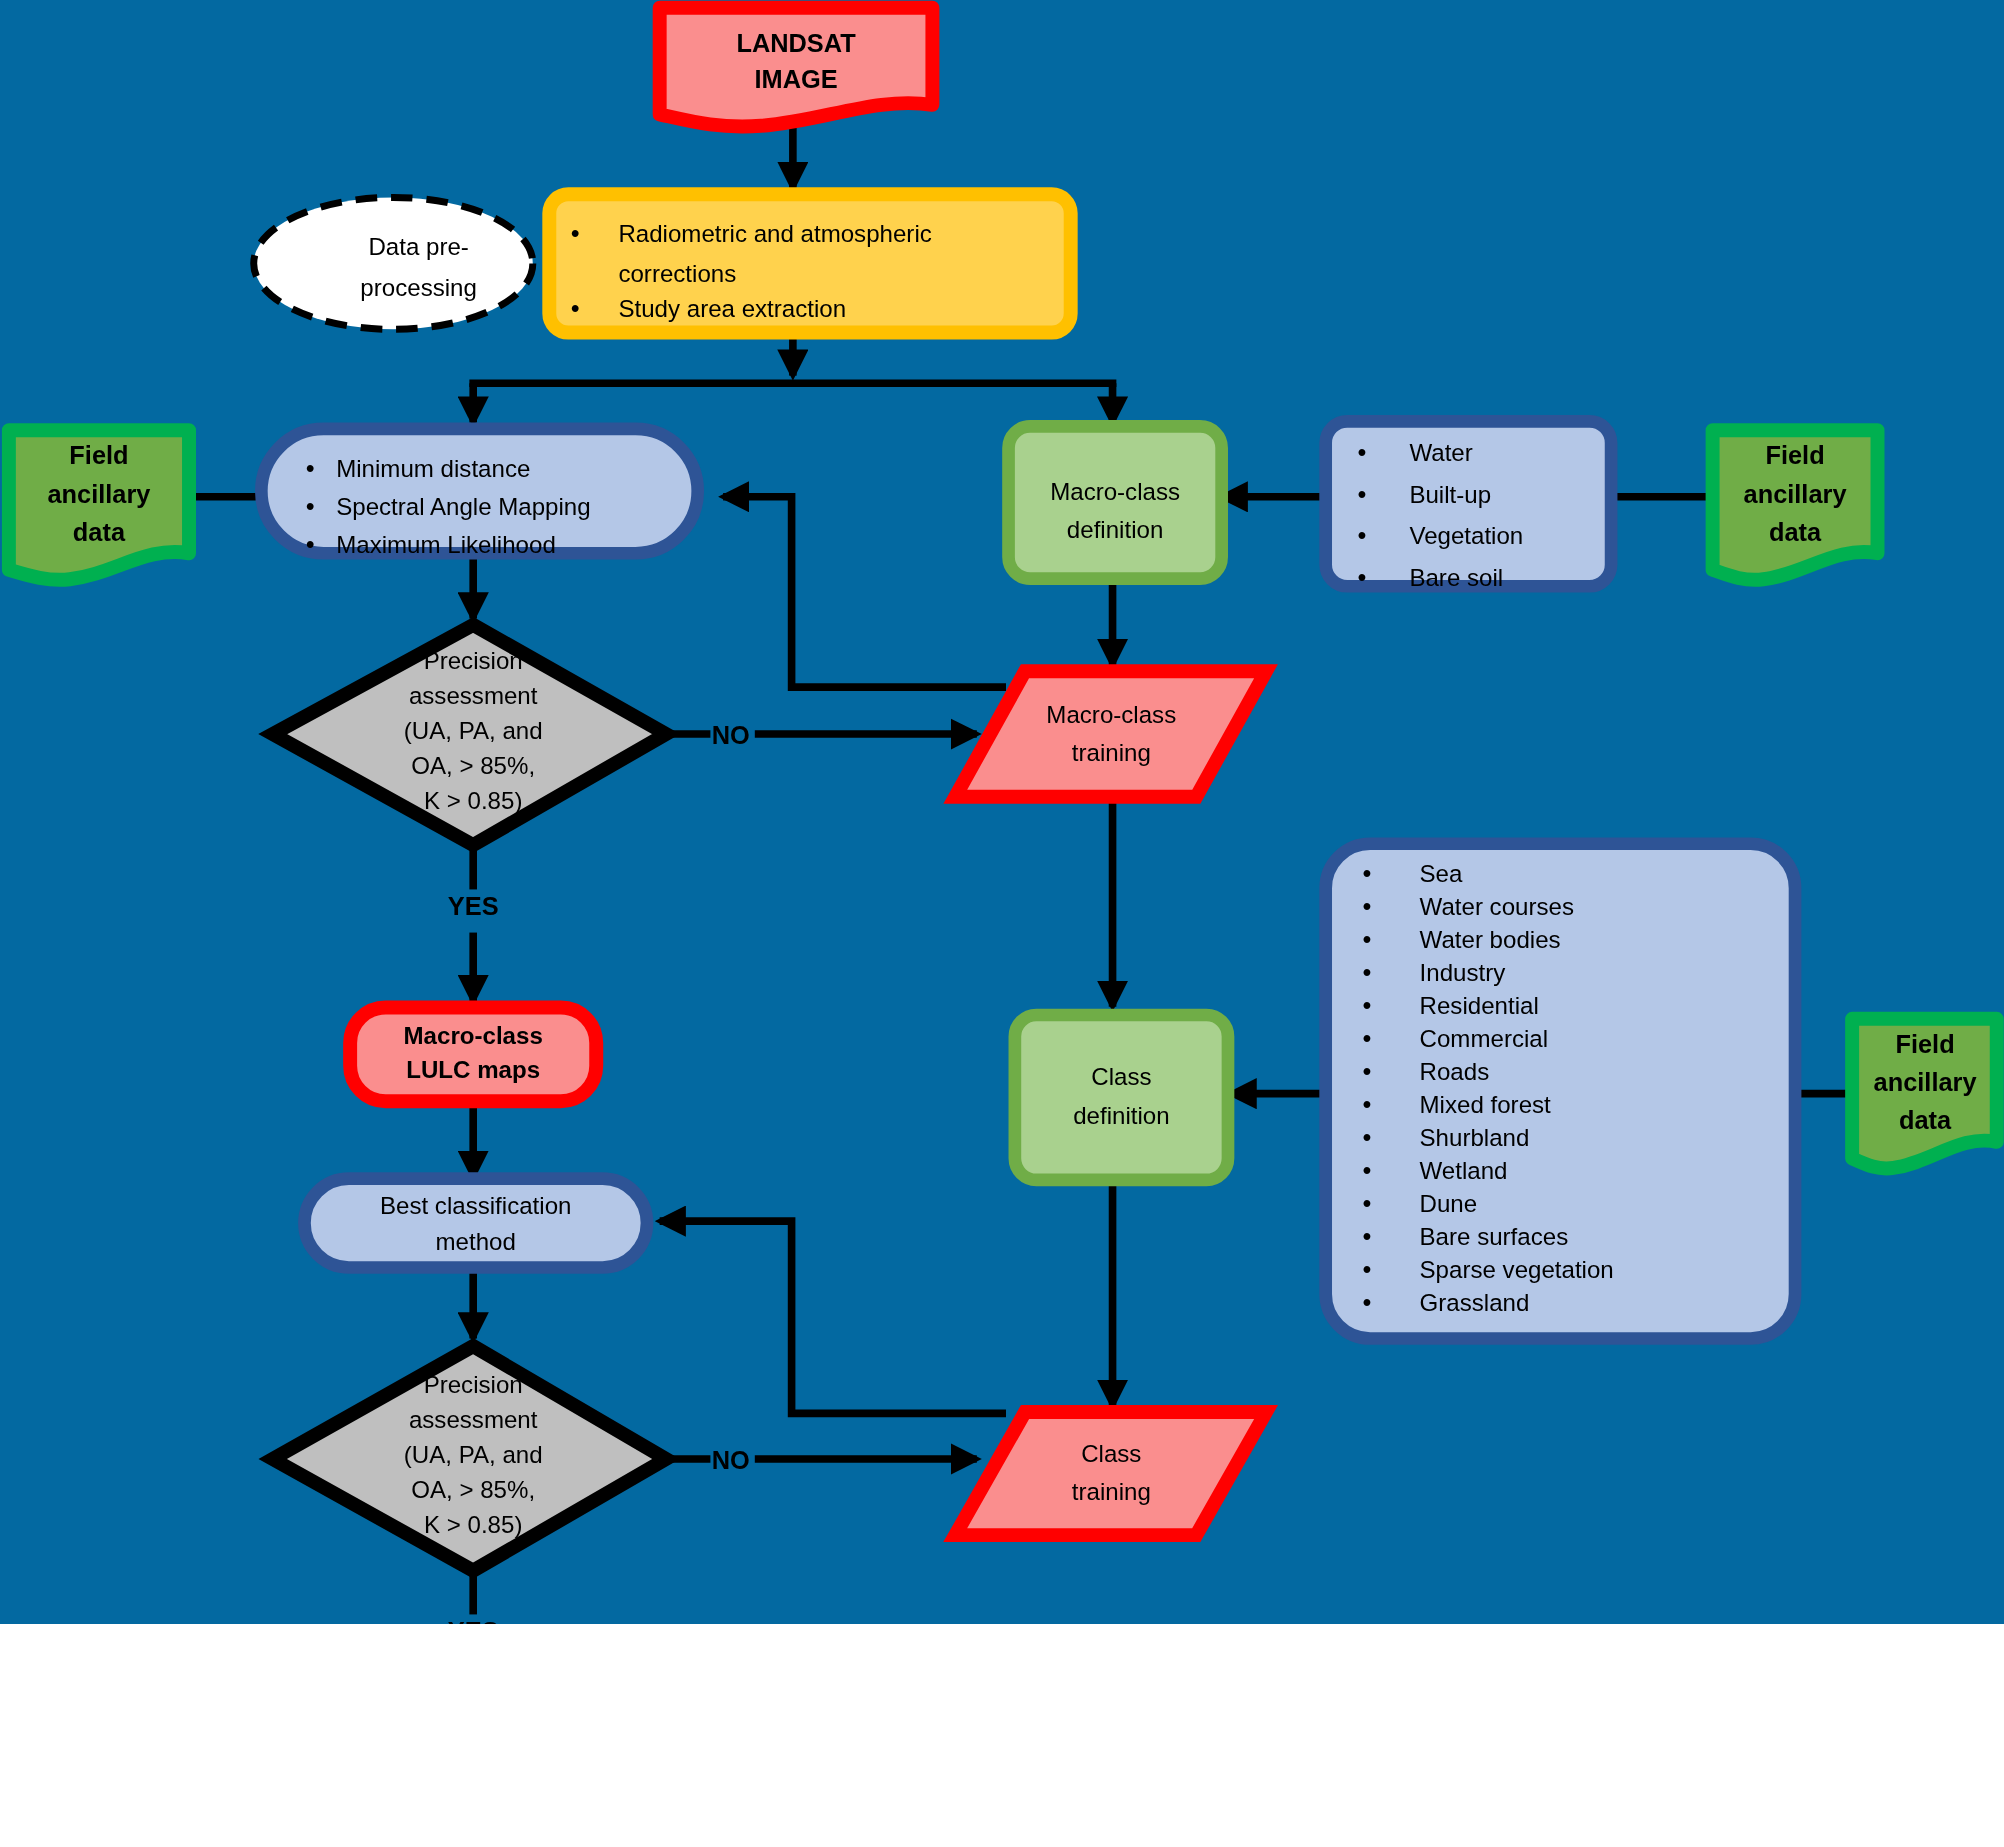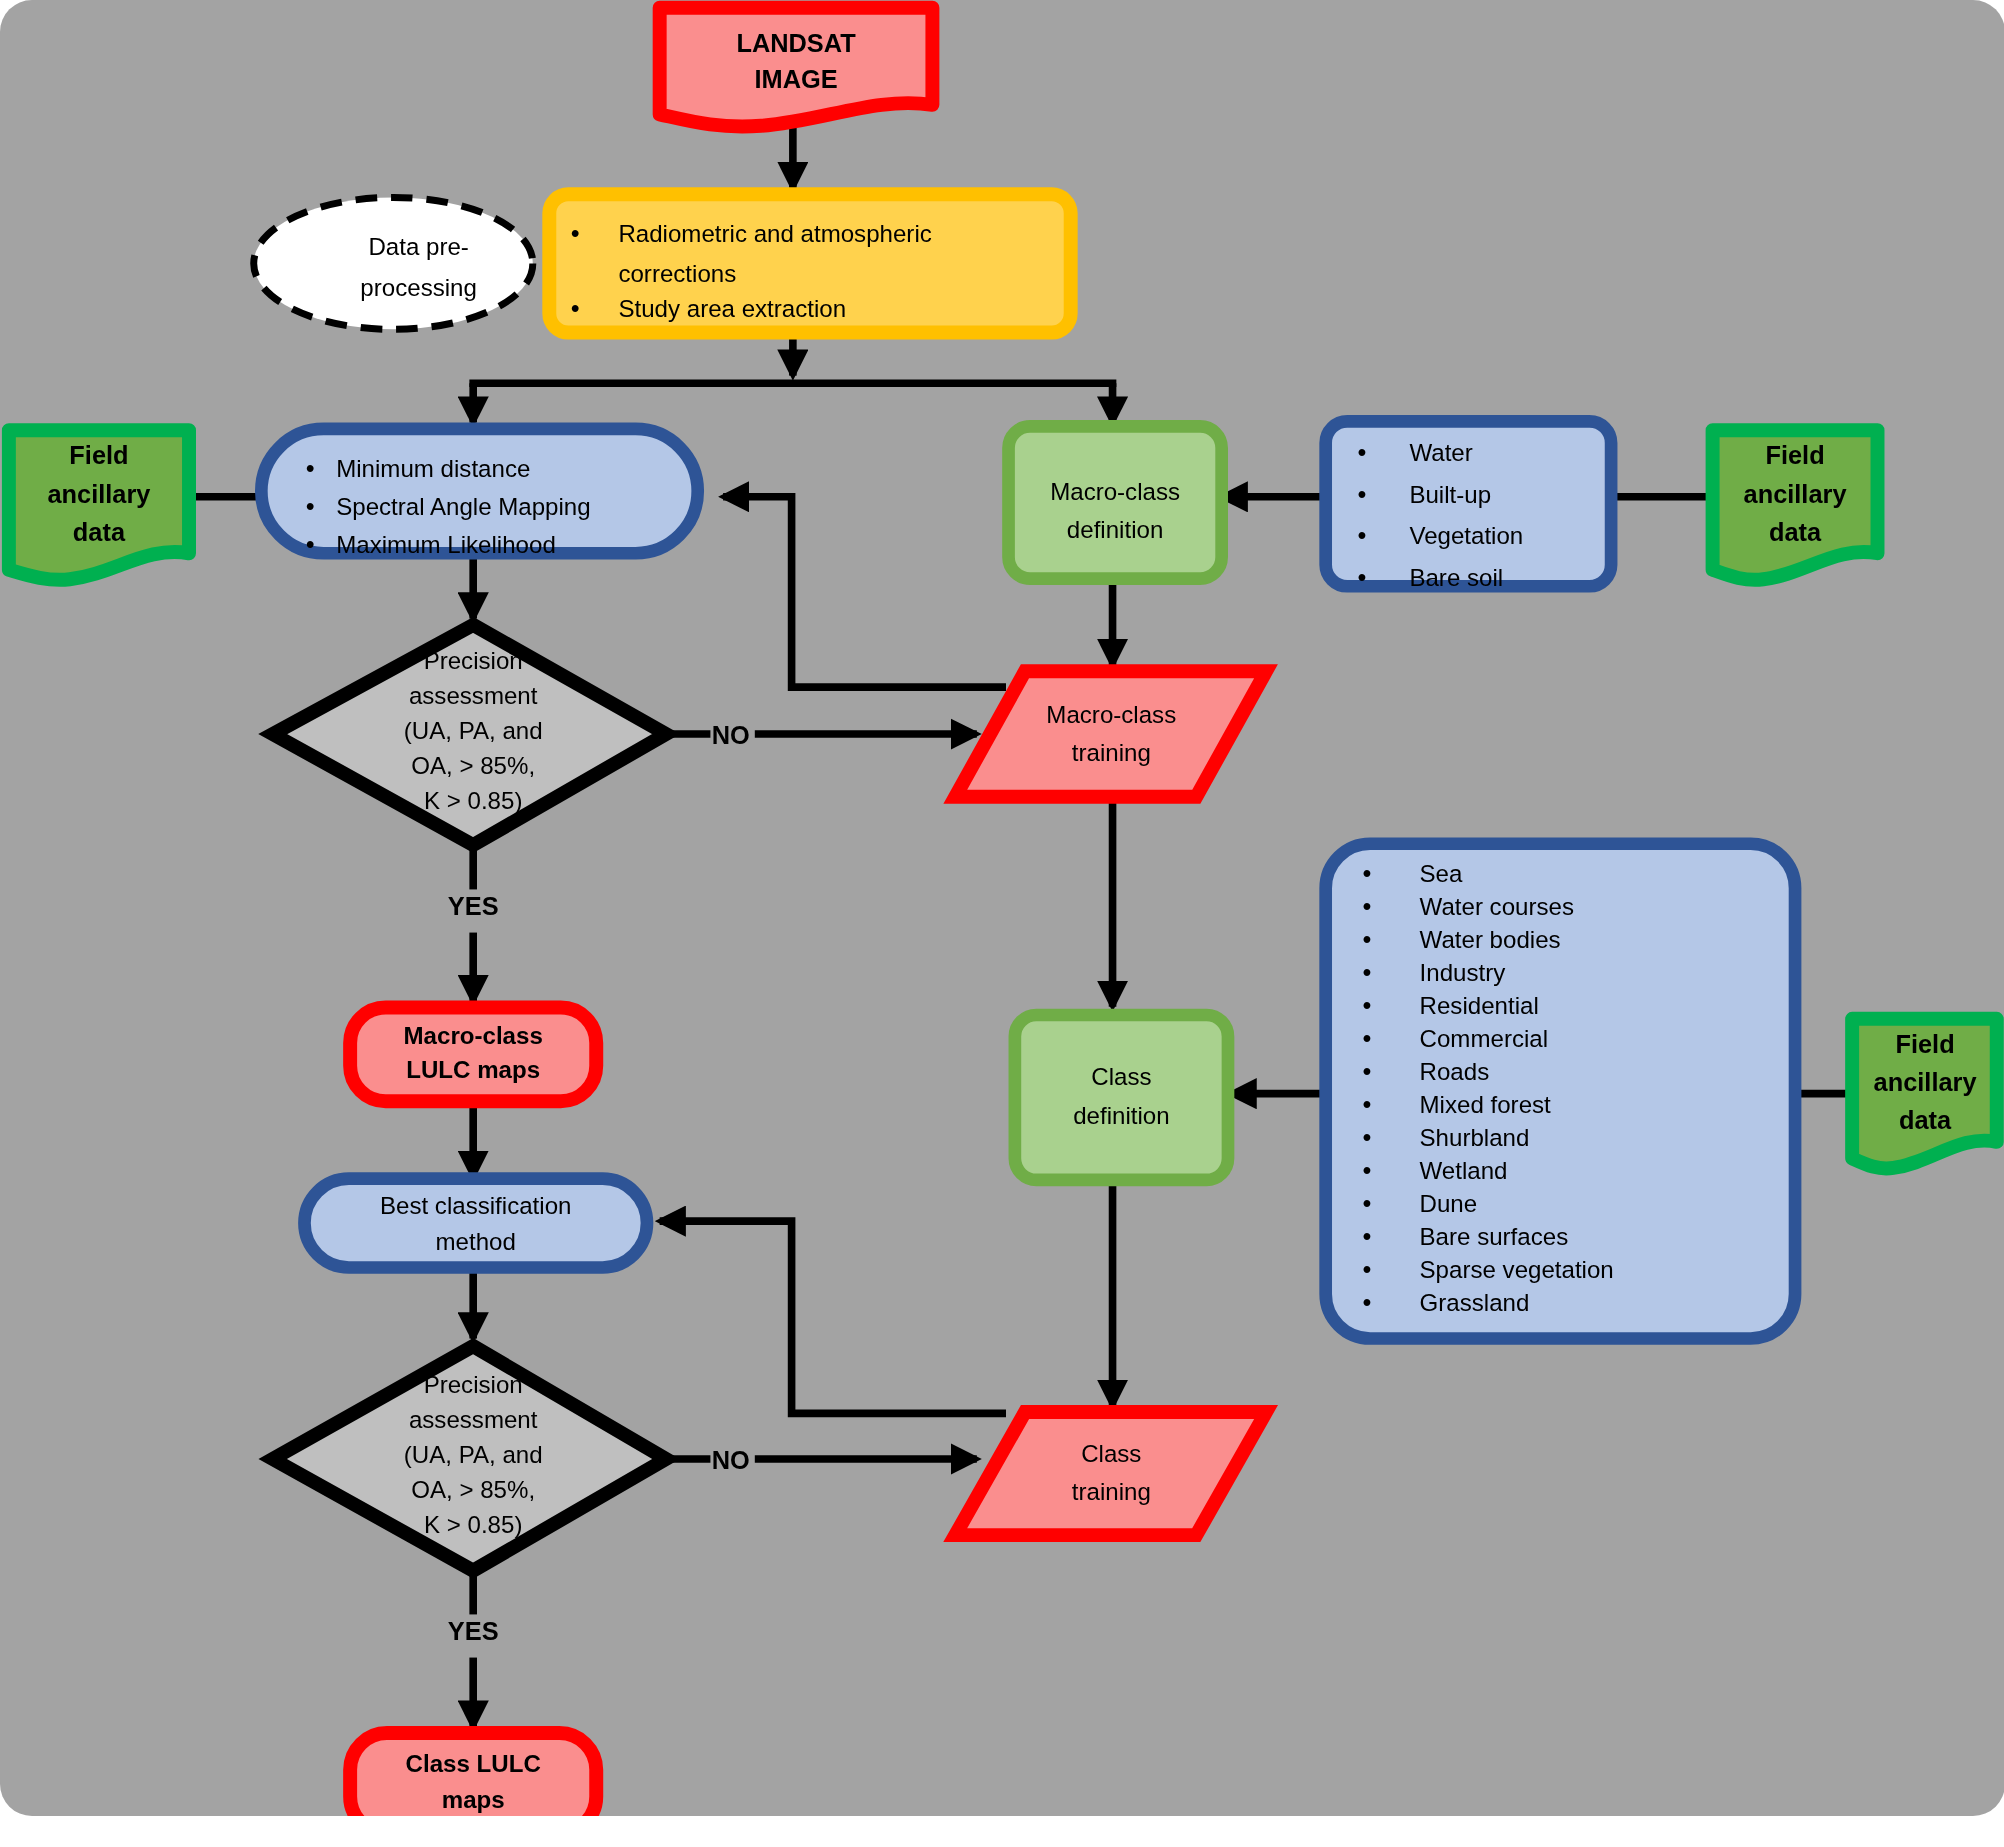--- a/index.html
+++ b/index.html
@@ -7,24 +7,23 @@
     margin: 0;
     padding: 0;
     background: #ffffff;
   }
   body {
     font-family: "Liberation Sans", sans-serif;
   }
   #stage {
     position: relative;
     width: 2005px;
-    height: 1816px;
-    background: #a3a3a3;
+    height: 1624px;
+    background: #0369a1;
     overflow: hidden;
-    border-radius: 32px;
   }
   svg.flow {
     position: absolute;
     top: 0; left: 0;
     width: 2005px;
     height: 1848px;
   }
   text, .lbl {
     font-family: "Liberation Sans", sans-serif;
     fill: #000000;

